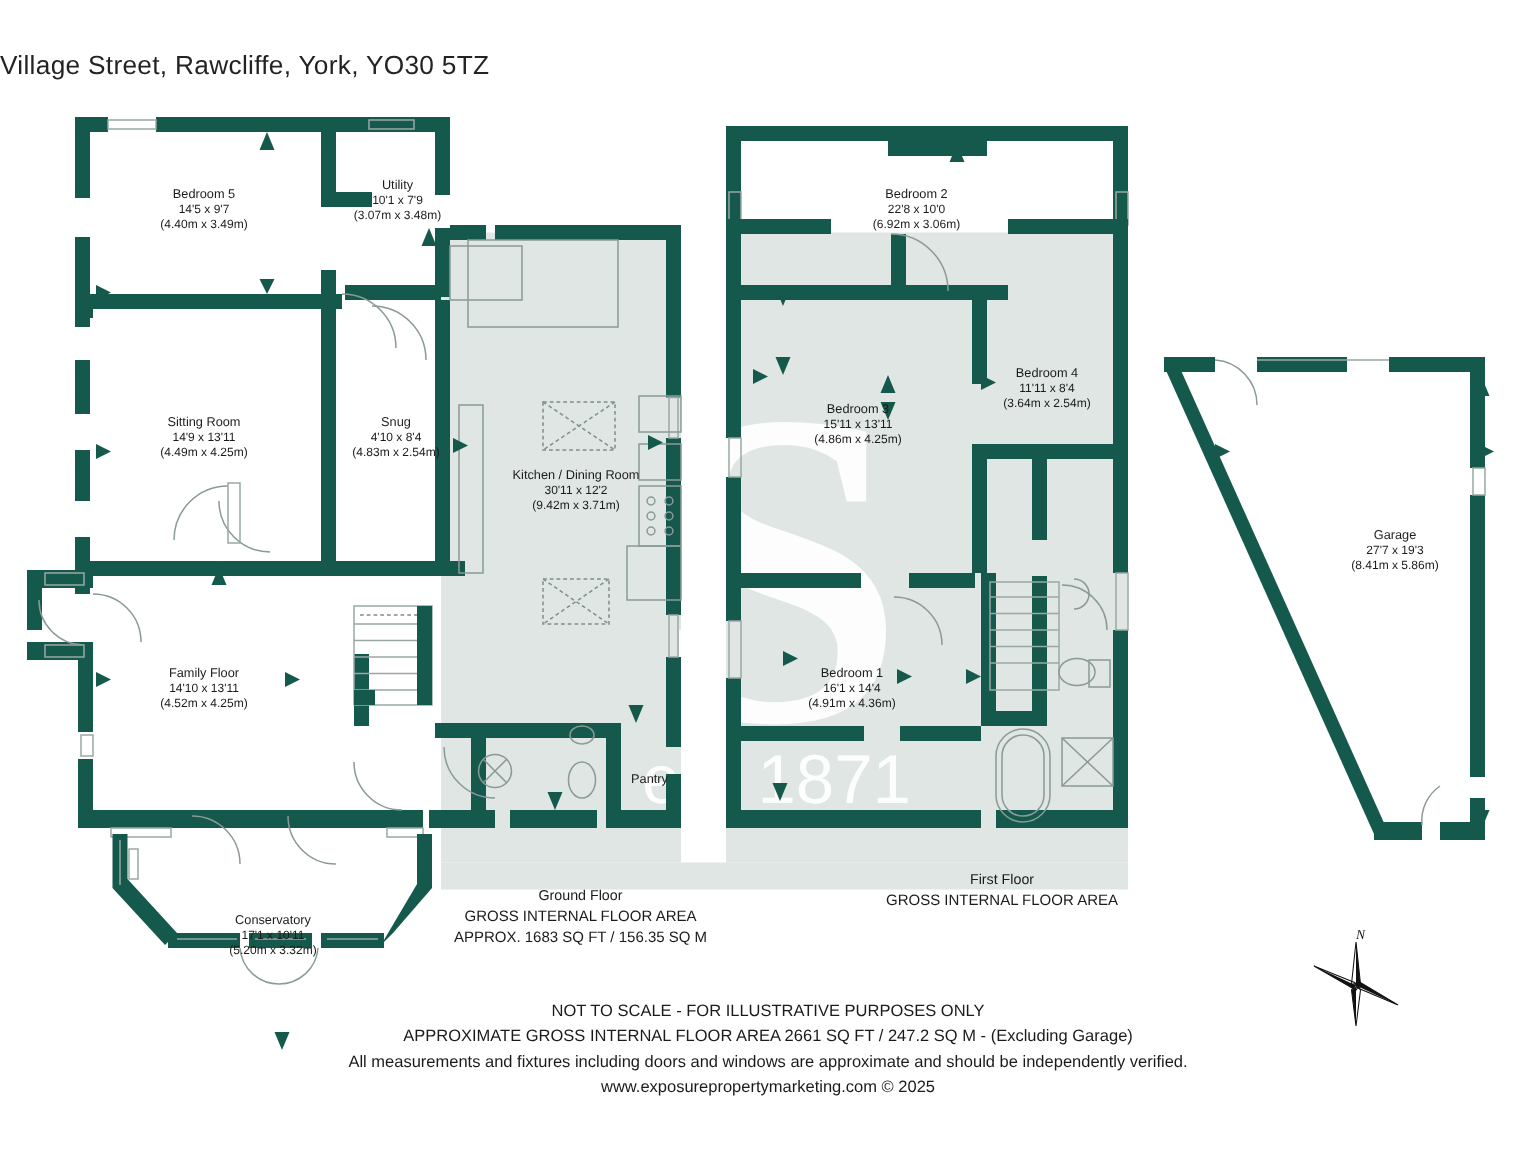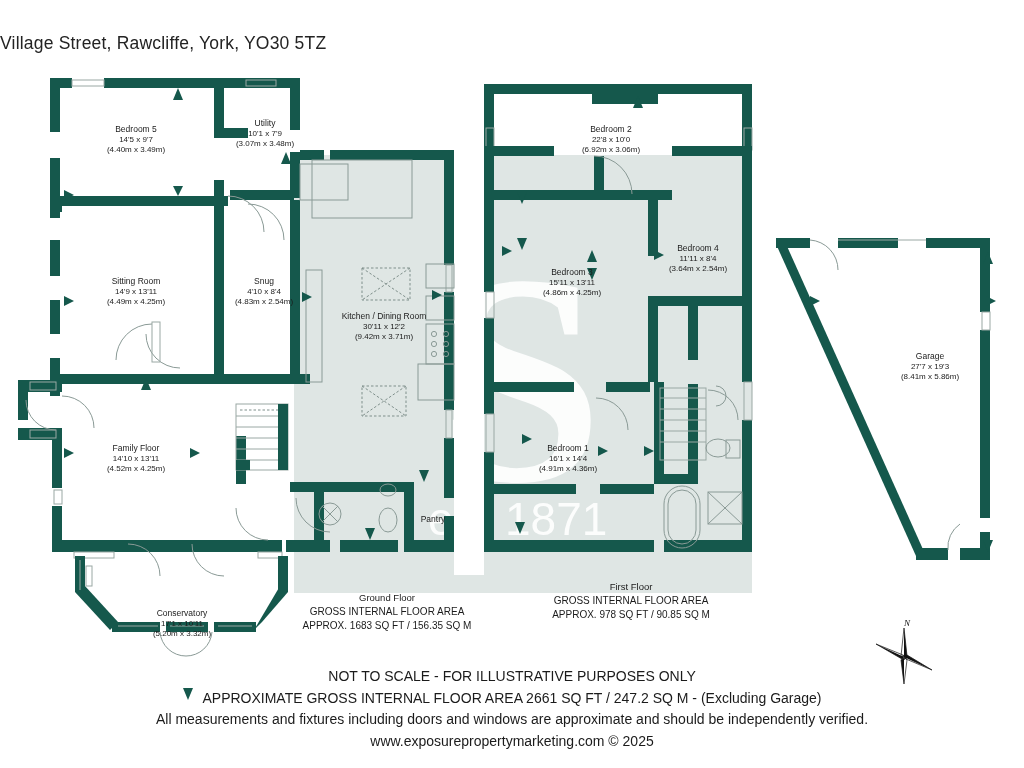--- a/index.html
+++ b/index.html
@@ -14,21 +14,21 @@
   .room-dim{font-size:8px;color:#1b1b1b;}
   #title{
     position:absolute;left:0;top:33px;width:1024px;text-align:left;
     font-size:17.5px;color:#232323;letter-spacing:.2px;
   }
   .floor-caption{position:absolute;text-align:center;line-height:1.45;}
   .fc-title{font-size:9.5px;color:#1b1b1b;}
   .fc-line{font-size:10px;color:#1b1b1b;}
   #footer{
     position:absolute;left:0;top:666px;width:1024px;text-align:center;
-    line-height:1.55;font-size:14px;color:#1b1b1b;
+    line-height:1.55;font-size:11px;color:#1b1b1b;
   }
   #footer div{white-space:nowrap;}
   #compass{position:absolute;left:868px;top:620px;width:70px;height:74px;}
   #compass .nlabel{
     position:absolute;left:36px;top:-2px;font-size:9px;
     font-style:italic;font-family:"Liberation Serif",serif;color:#111;
   }
 </style>
 </head>
 <body>
@@ -399,24 +399,23 @@
     <div class="room-dim">(8.41m x 5.86m)</div>
   </div>
   <div class="txt room-name" style="left:403px;top:514px;width:60px">Pantry</div>
 </div>
 
 <div class="floor-caption" style="left:267px;top:591px;width:240px">
   <div class="fc-title">Ground Floor</div>
   <div class="fc-line">GROSS INTERNAL FLOOR AREA</div>
   <div class="fc-line">APPROX. 1683 SQ FT / 156.35 SQ M</div>
 </div>
-<div class="floor-caption" style="left:516px;top:580px;width:230px">
+<div class="floor-caption" style="left:553px;top:580px;width:230px">
   <div class="fc-title">First Floor</div>
   <div class="fc-line">GROSS INTERNAL FLOOR AREA</div>
-  <div class="fc-line">APPROX. 978 SQ FT / 90.85 SQ M</div>
 </div>
 
 <div id="footer">
   <div>NOT TO SCALE - FOR ILLUSTRATIVE PURPOSES ONLY</div>
   <div>APPROXIMATE GROSS INTERNAL FLOOR AREA 2661 SQ FT / 247.2 SQ M - (Excluding Garage)</div>
   <div>All measurements and fixtures including doors and windows are approximate and should be independently verified.</div>
   <div>www.exposurepropertymarketing.com © 2025</div>
 </div>
 
 <div id="compass">

